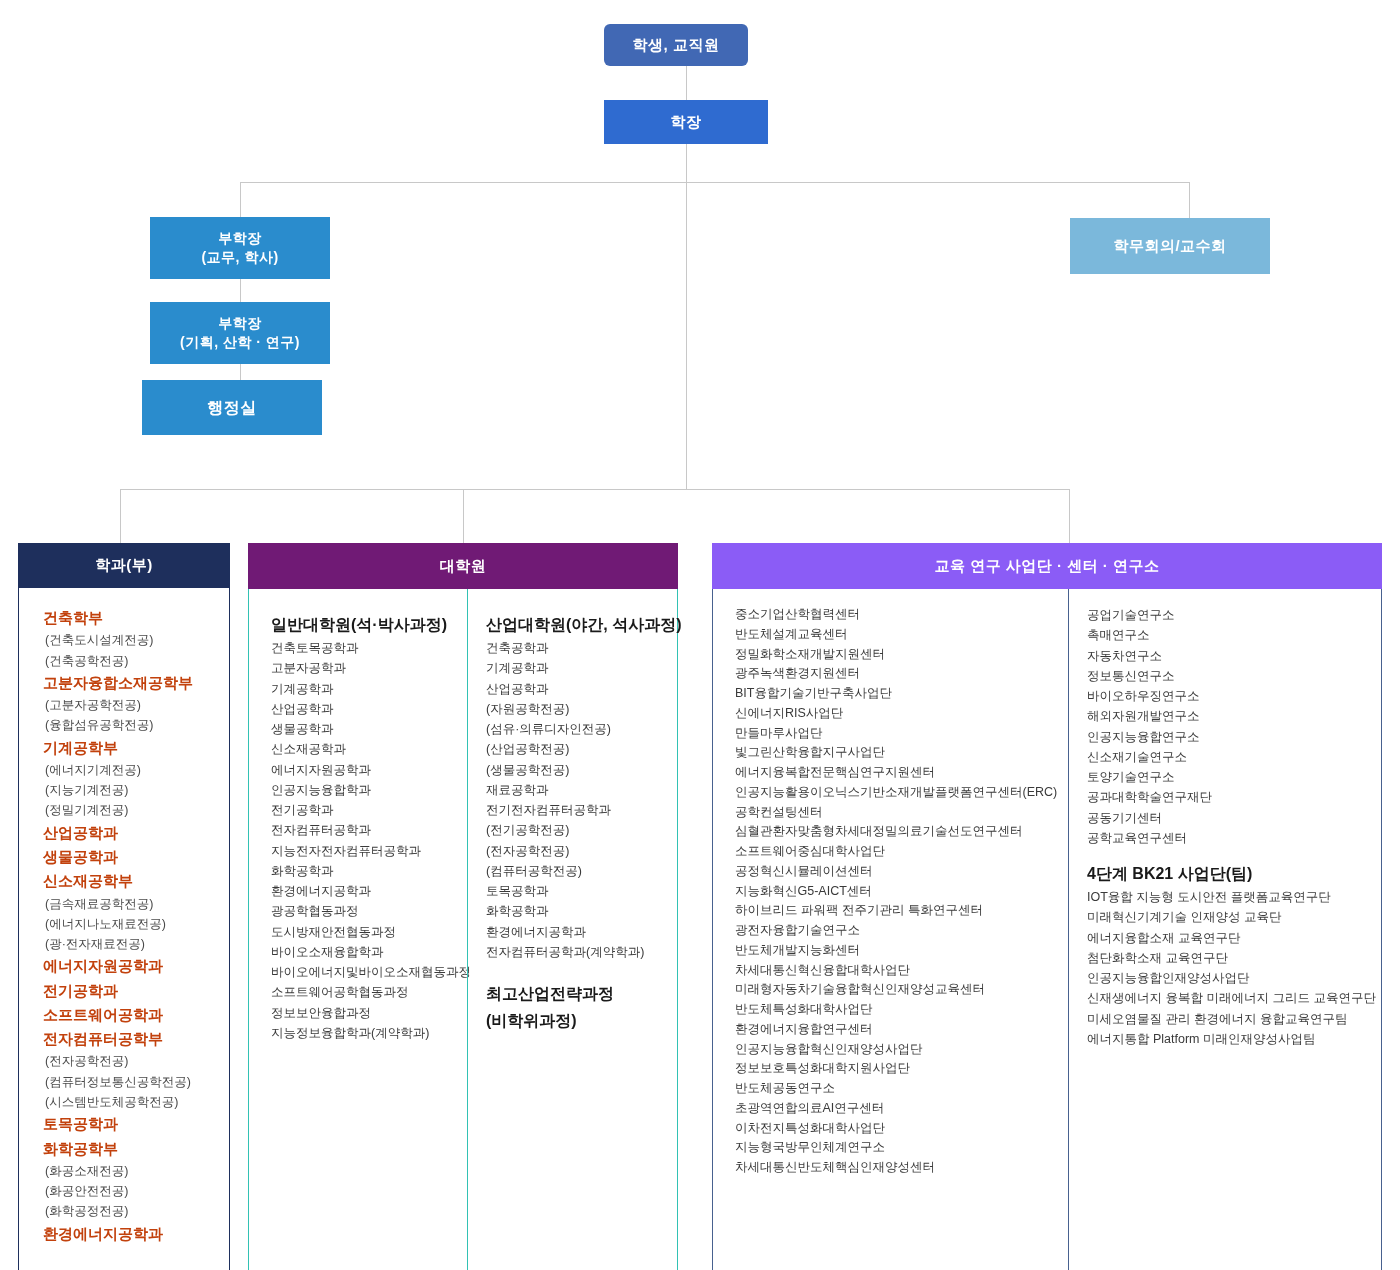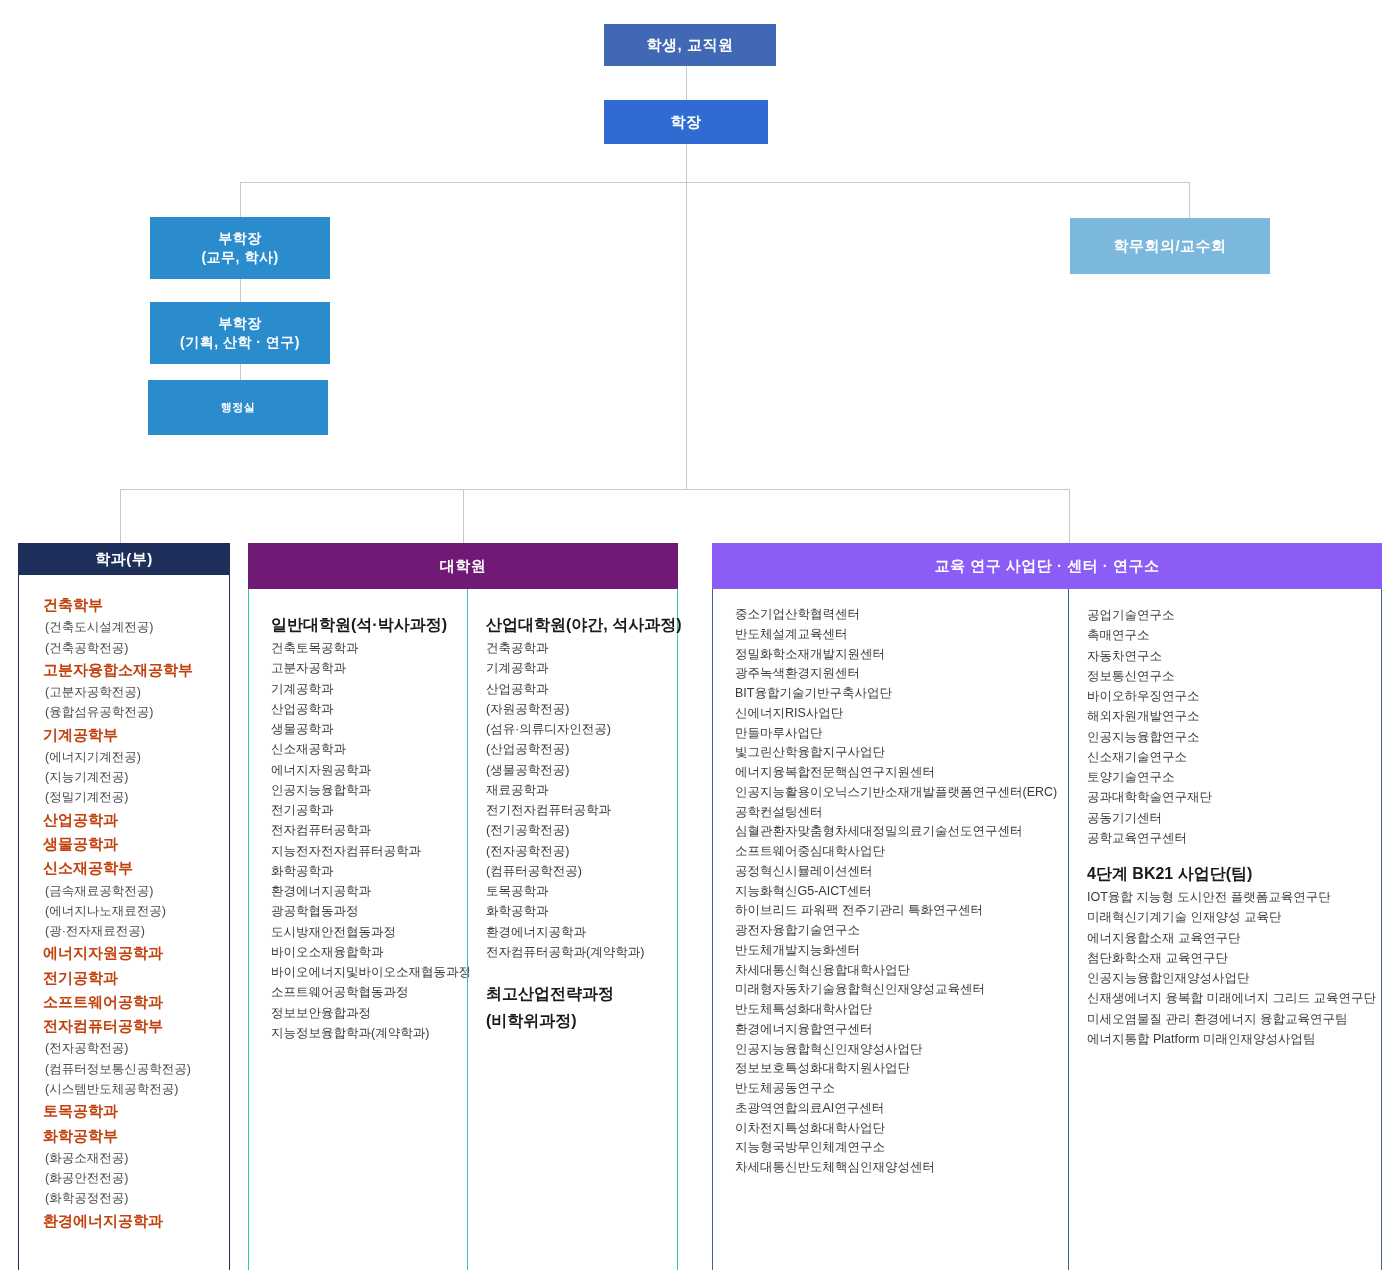--- a/index.html
+++ b/index.html
@@ -21,25 +21,25 @@
     display: flex;
     align-items: center;
     justify-content: center;
     text-align: center;
     color: #ffffff;
     font-weight: bold;
     line-height: 1.35;
     white-space: pre-line;
     letter-spacing: .5px;
   }
-  .node-students { left: 604px; top: 24px;  width: 172px; height: 42px; background: #4168b4; font-size: 15px; }
+  .node-students { left: 604px; top: 24px;  width: 144px; height: 42px; background: #4168b4; font-size: 15px; border-radius: 6px; }
   .node-dean     { left: 604px; top: 100px; width: 164px; height: 44px; background: #2f6bd0; font-size: 15px; }
   .node-vd1      { left: 150px; top: 217px; width: 180px; height: 62px; background: #2a8ccd; font-size: 14px; }
   .node-vd2      { left: 150px; top: 302px; width: 180px; height: 62px; background: #2a8ccd; font-size: 14px; }
-  .node-admin    { left: 148px; top: 380px; width: 180px; height: 55px; background: #2a8ccd; font-size: 11px; }
+  .node-admin    { left: 142px; top: 380px; width: 180px; height: 55px; background: #2a8ccd; font-size: 16px; }
   .node-council  { left: 1070px; top: 218px; width: 200px; height: 56px; background: #7bb8db; font-size: 15px; }
 
   
   .ln { position: absolute; background: #c8c8c8; }
   .lnv { width: 1px; }
   .lnh { height: 1px; }
 
   
   .panel { position: absolute; }
   .panel-head {
@@ -51,21 +51,21 @@
     justify-content: center;
     letter-spacing: .5px;
   }
   .panel-body {
     background: #fff;
     display: flex;
   }
 
   
   .p1 { left: 18px; top: 543px; width: 212px; }
-  .p1 .panel-head { height: 32px; background: #1e2f5c; }
+  .p1 .panel-head { height: 45px; background: #1e2f5c; }
   .p1 .panel-body { border: 1px solid #1e2f5c; border-top: none; height: 703px; padding: 18px 8px 10px 18px; }
 
   
   .p2 { left: 248px; top: 543px; width: 430px; }
   .p2 .panel-head { height: 46px; background: #701a75; }
   .p2 .panel-body { border: 1px solid #32c2b4; border-top: none; height: 703px; }
   .p2 .col { padding: 22px 6px 10px 22px; }
   .p2 .col:first-child { width: 218px; }
   .p2 .col:last-child { width: 210px; border-left: 1px solid #32c2b4; padding-left: 18px; }
 

